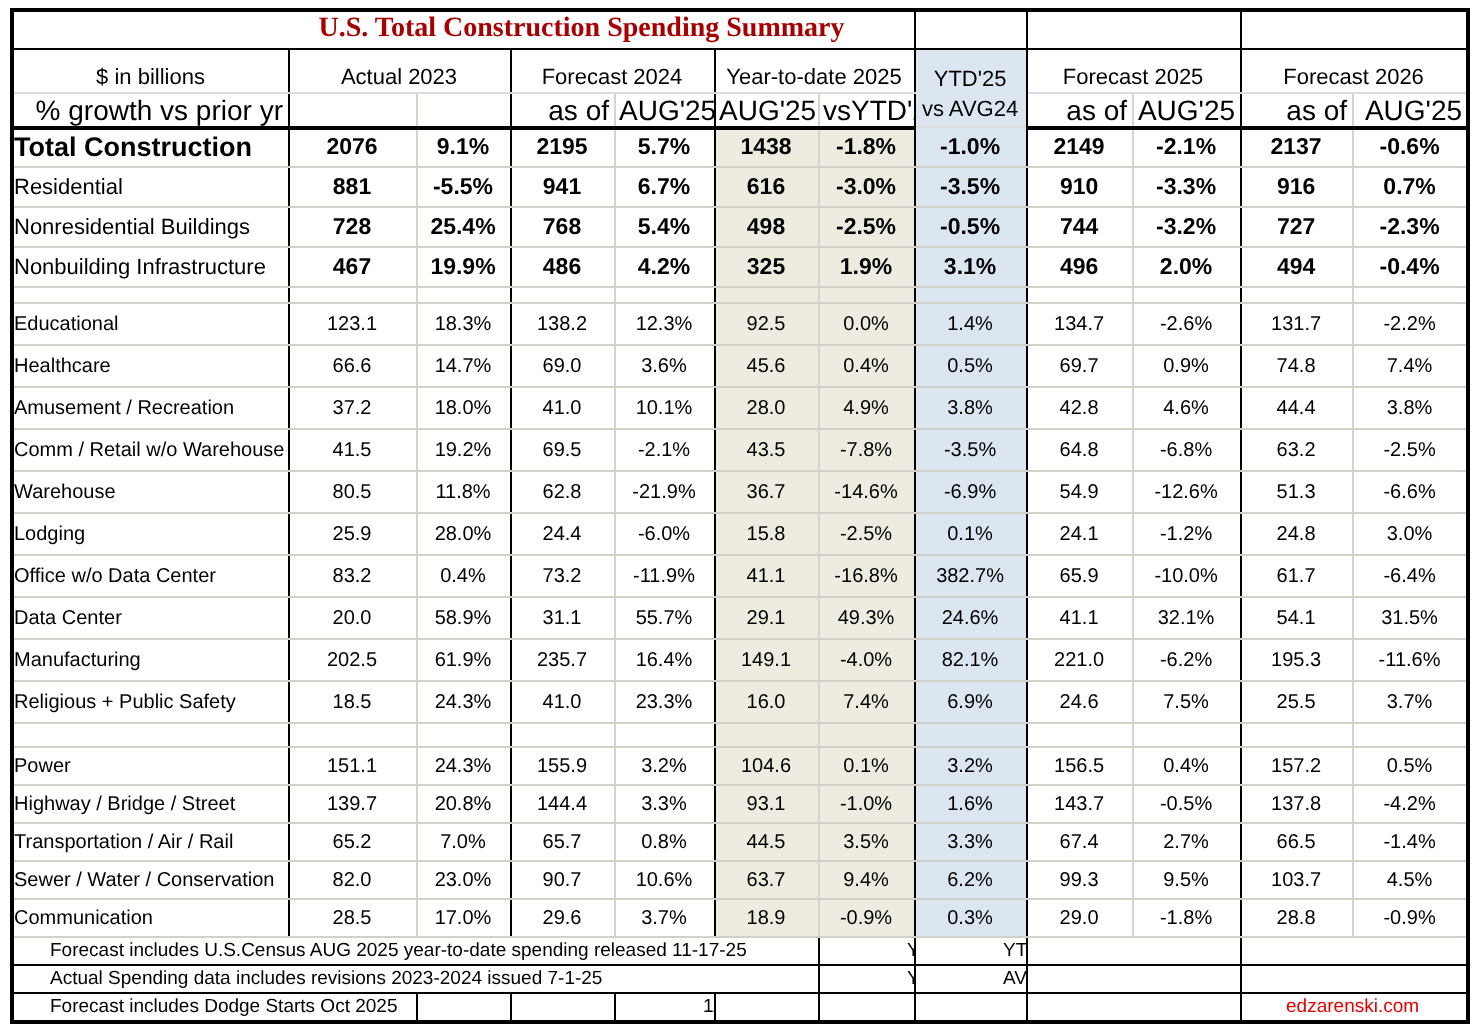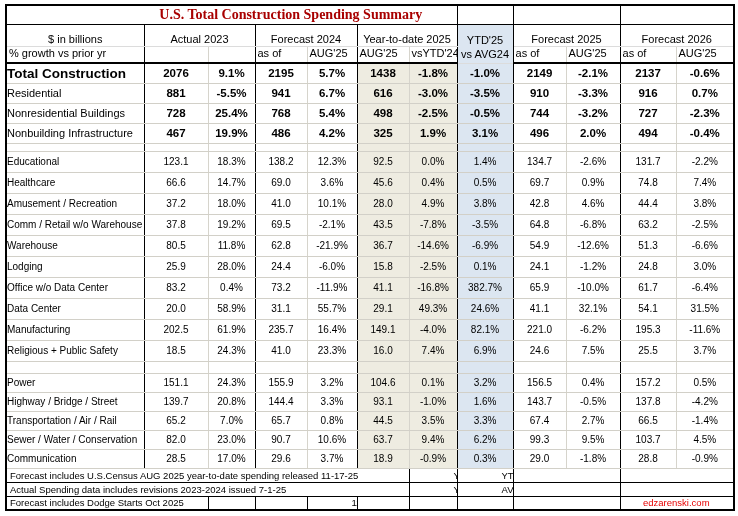--- a/index.html
+++ b/index.html
@@ -24,21 +24,21 @@
 
   
   tr.trow td { border-bottom:1px solid #000; height:19px; }
   td.title {
     font-family:"Liberation Serif", serif; font-weight:bold; font-size:14px;
     color:#a80000; text-align:center; padding-left:120px;
   }
 
   
   tr.h1 th { font-size:11px; text-align:center; border-bottom:1px solid #dcdcdc; height:22px; vertical-align:bottom; padding-bottom:1px; }
-  tr.h2 th { font-size:11px; text-align:left; border-bottom:2px solid #000; height:17px; vertical-align:top; }
+  tr.h2 th { font-size:14px; text-align:right; border-bottom:2px solid #000; height:17px; vertical-align:top; }
   th.avg-head {
     background:#dce6f1; border-bottom:2px solid #000; vertical-align:middle;
     font-size:11px; line-height:1.3; text-align:center;
   }
 
   
   tr.data td { border-bottom:1px solid #d2d0c8; }
   td.lbl { text-align:left; padding-left:0; }
   td.val { text-align:center; }
   tr.summary td { height:20px; }
@@ -46,21 +46,21 @@
   tr.summary td.lbl { font-size:11px; }
   tr.total td.lbl { font-weight:bold; font-size:13.5px; }
   tr.detail td { height:21px; font-size:10px; }
   tr.s4 td { height:19px; }
   tr.spacer td { border-bottom:1px solid #d2d0c8; }
   tr.s1 td { height:8px; }
   tr.s3 td { height:12px; }
 
   
   tr.foot td { border:1px solid #000; font-size:9.5px; height:14px; }
-  td.fnote { text-align:left; padding-left:3px; }
+  td.fnote { text-align:left; padding-left:18px; }
   td.fcenter { text-align:right;padding-left:44px; }
   td.site { color:#e60000; font-weight:normal; font-size:11px; text-align:center; padding-right:3px; }
 </style>
 </head>
 <body>
 
 <div class="canvas">
   <table class="main">
     <colgroup>
       <col style="width:138px">
@@ -221,21 +221,21 @@
           <td class="val bg1 tn">28.0</td>
           <td class="val bg1 tk">4.9%</td>
           <td class="val bg2 tk">3.8%</td>
           <td class="val tn">42.8</td>
           <td class="val tk">4.6%</td>
           <td class="val tn">44.4</td>
           <td class="val ">3.8%</td>
         </tr>
         <tr class="data detail s2">
           <td class="lbl tk">Comm / Retail w/o Warehouse</td>
-          <td class="val tn">37.8</td>
+          <td class="val tn">41.5</td>
           <td class="val tk">19.2%</td>
           <td class="val tn">69.5</td>
           <td class="val tk">-2.1%</td>
           <td class="val bg1 tn">43.5</td>
           <td class="val bg1 tk">-7.8%</td>
           <td class="val bg2 tk">-3.5%</td>
           <td class="val tn">64.8</td>
           <td class="val tk">-6.8%</td>
           <td class="val tn">63.2</td>
           <td class="val ">-2.5%</td>

